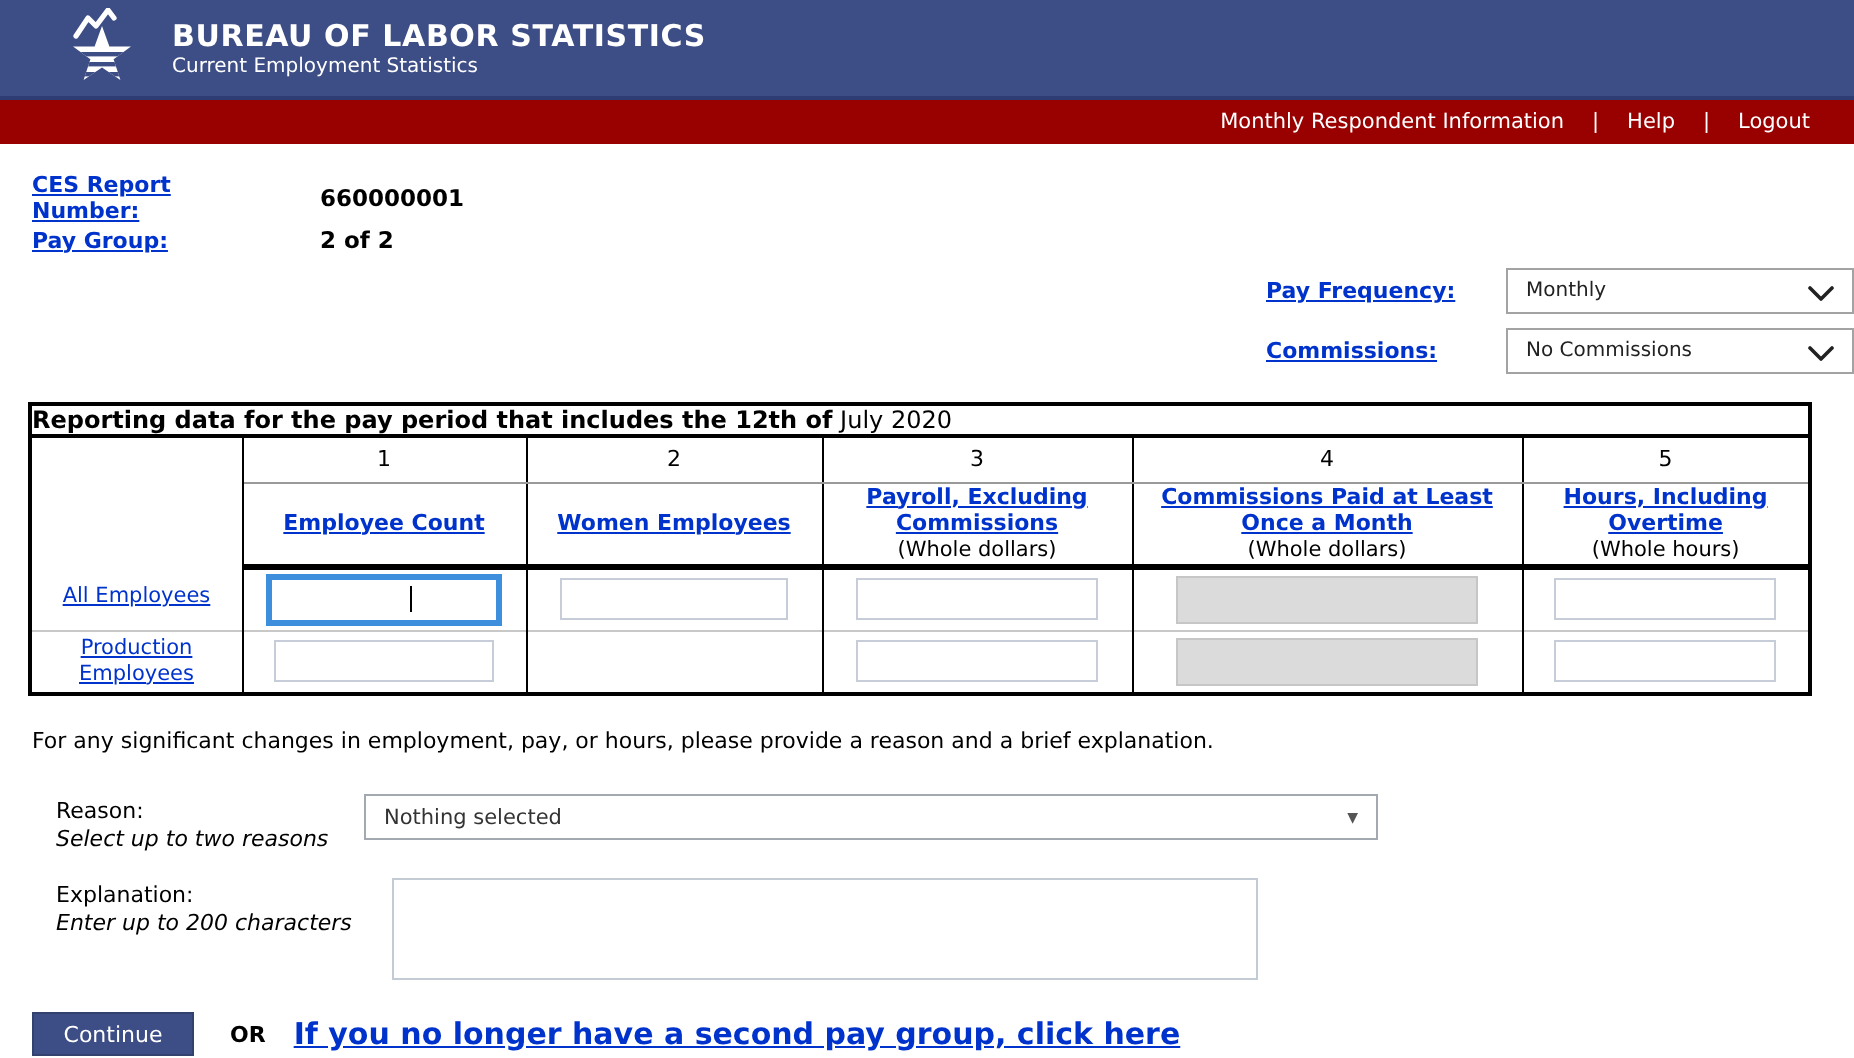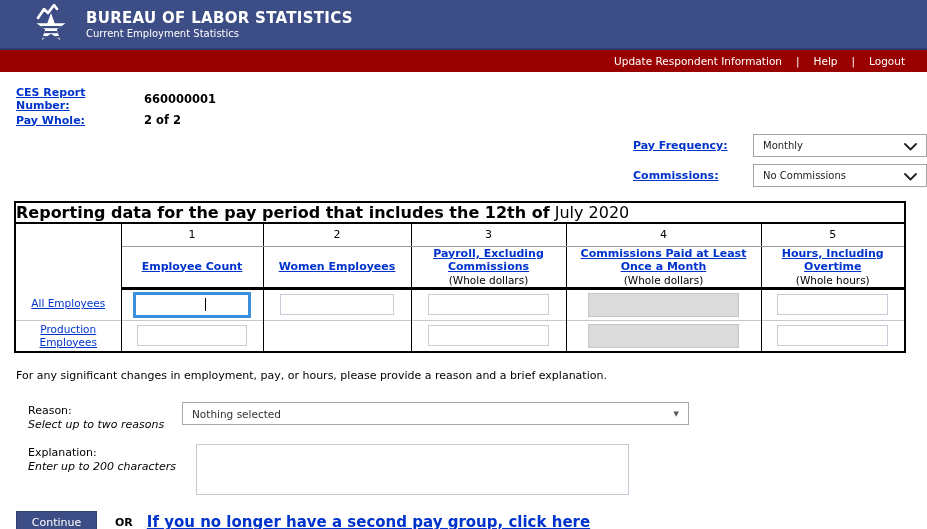--- a/index.html
+++ b/index.html
@@ -27,34 +27,34 @@
   }
   .redbar a { color:#fff; font-size:10.5px; text-decoration:none; }
   .redbar .sep { color:#fff; font-size:10.5px; margin:0 14px; }
   
   .info { padding:14px 0 0 16px; }
   .info-row { display:flex; align-items:center; margin-bottom:1px; }
   .info-label {
     width:120px; font-size:11px; font-weight:bold; color:#0033CC;
     text-decoration:underline;
   }
-  .info-value { font-size:11.5px; font-weight:bold; margin-left:8px; }
+  .info-value { font-size:11.5px; font-weight:bold; margin-left:24px; }
   .info-row.sel-row { margin-top:7px;justify-content:flex-end; }
   .selbox {
     width:174px; height:23px; border:1px solid #a3a3a3; background:#fff;
     display:flex; align-items:center; justify-content:space-between;
     padding:0 9px; cursor:pointer;
   }
   .selbox .sel-text { font-size:10px; color:#222; }
   
   .tbl-wrap { margin:14px 0 0 14px; }
   table.rpt { border-collapse:collapse; width:890px; border:2px solid #000; table-layout:fixed; }
   table.rpt td, table.rpt th { padding:0; }
   .title-cell {
-    font-size:16px; padding:4px 6px 3px 6px; border-bottom:2px solid #000;
+    font-size:12px; padding:4px 6px 3px 6px; border-bottom:2px solid #000;
     text-align:left;
   }
   .title-cell .b { font-weight:bold; }
   .num-cell {
     font-size:11px; text-align:center; height:23px;
     border-left:1px solid #000; border-bottom:1px solid #9a9a9a;
   }
   .corner-cell { border-right:1px solid #000; }
   th.col-head {
     height:42px; border-left:1px solid #000; border-bottom:3px solid #000;
@@ -132,34 +132,34 @@
       <polyline points="8,14 14,5 18,9 24,1 27,5" fill="none" stroke="#ffffff" stroke-width="2.6" stroke-linejoin="round" stroke-linecap="round"></polyline>
     </svg>
   </span>
   <div class="hdr-titles">
     <div class="hdr-title">BUREAU OF LABOR STATISTICS</div>
     <div class="hdr-sub">Current Employment Statistics</div>
   </div>
 </div>
 
 <div class="redbar">
-  <a href="#">Update Respondent Information</a>
+  <a href="#">Monthly Respondent Information</a>
   <span class="sep">|</span>
   <a href="#">Help</a>
   <span class="sep">|</span>
   <a href="#">Logout</a>
 </div>
 
 <div class="info">
   <div class="info-row">
     <span class="info-label">CES Report Number:</span>
     <span class="info-value">660000001</span>
   </div>
   <div class="info-row">
-    <span class="info-label">Pay Whole:</span>
+    <span class="info-label">Pay Group:</span>
     <span class="info-value">2 of 2</span>
   </div>
   <div class="info-row sel-row">
     <span class="info-label">Pay Frequency:</span>
     <div class="selbox">
       <span class="sel-text">Monthly</span>
       <span>
         <svg width="13" height="8" viewBox="0 0 13 8">
             <polyline points="1,1 6.5,6.5 12,1" fill="none" stroke="#222" stroke-width="1.8" stroke-linecap="round" stroke-linejoin="round"></polyline>
           </svg>

